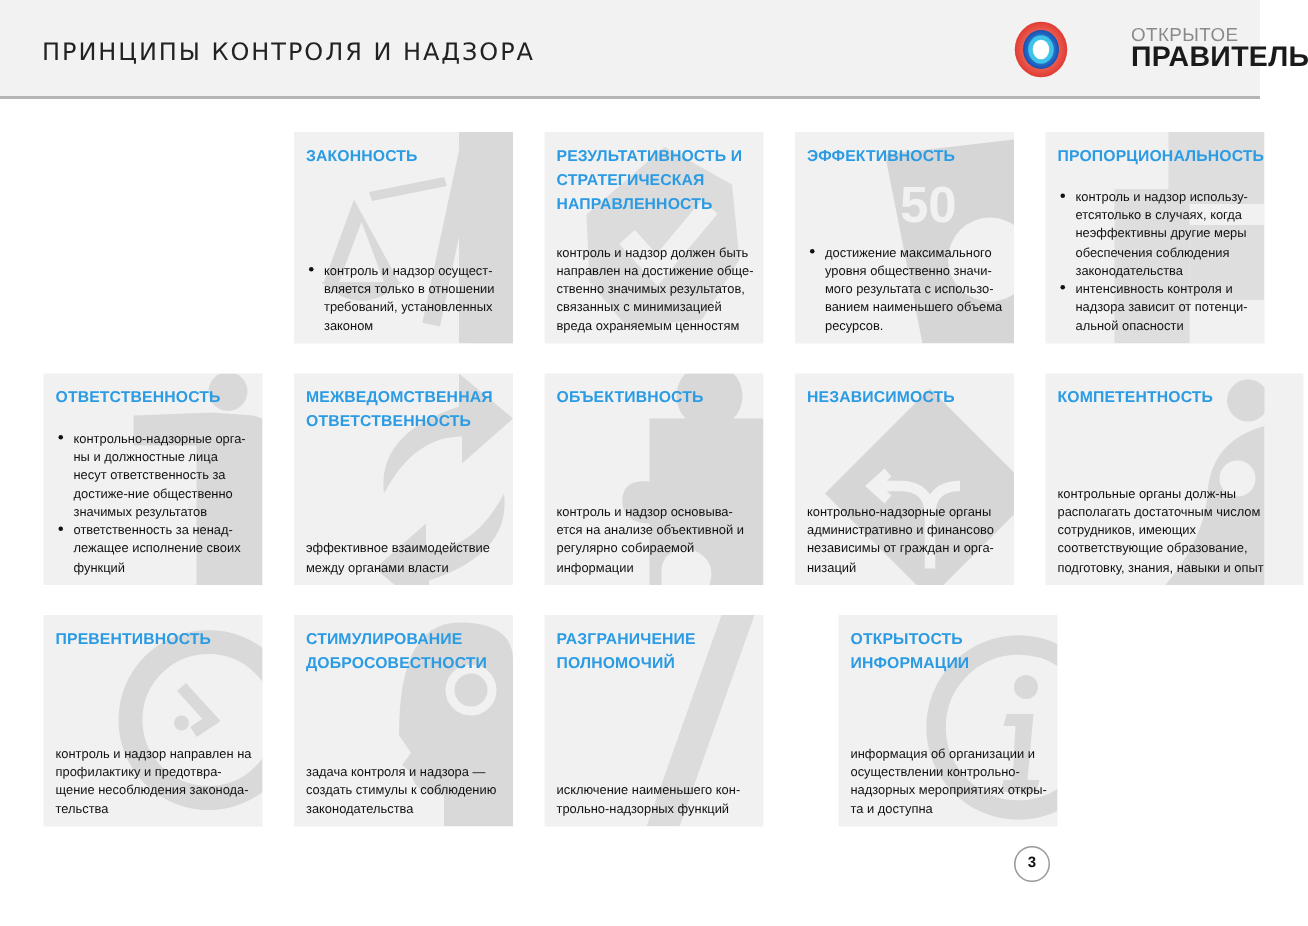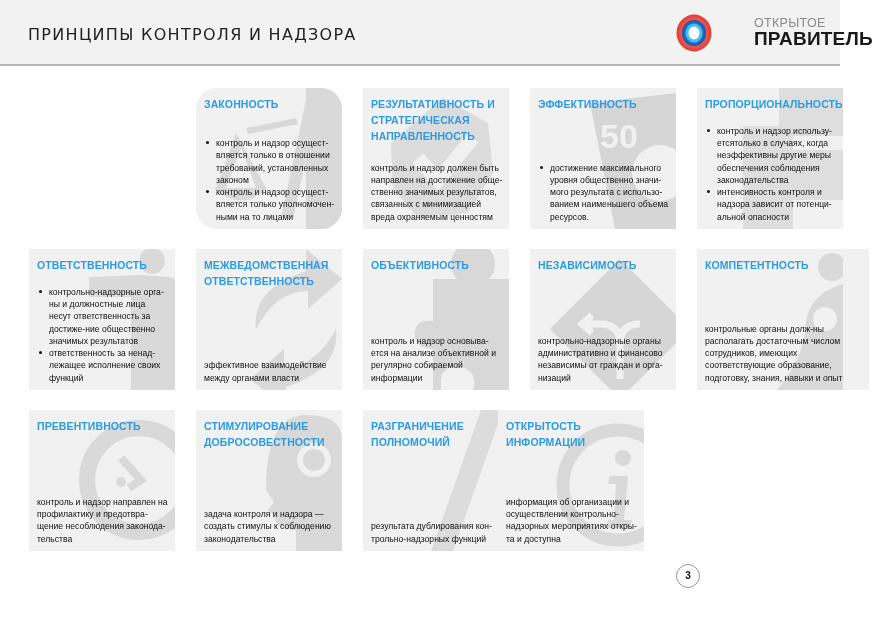--- a/index.html
+++ b/index.html
@@ -72,36 +72,35 @@
       <ellipse cx="18" cy="19" rx="8.5" ry="9.5" fill="#3fc3e8"></ellipse>
       <ellipse cx="18" cy="19" rx="5.5" ry="6.5" fill="#ffffff"></ellipse>
     </svg>
     <div class="logo-text">
       <div class="logo-line1">ОТКРЫТОЕ</div>
       <div class="logo-line2">ПРАВИТЕЛЬСТВО</div>
     </div>
   </div>
 </div>
 
-<div class="card" style="left:196px; top:88px;border-radius:21px;">
+<div class="card" style="left:196px; top:88px;">
   <svg class="bg-icon" viewBox="0 0 146 141">
     <g fill="#d9d9d9">
       <rect x="100" y="0" width="12" height="130" transform="rotate(12 106 60)"></rect>
       <rect x="110" y="0" width="36" height="141"></rect>
       <path d="M50 40 L100 30 L102 36 L52 46 Z"></path>
       <path d="M40 45 L20 100 L30 100 L45 60 L60 100 L70 100 Z"></path>
       <path d="M18 100 Q45 125 72 100 Z"></path>
       <rect x="115" y="120" width="31" height="21"></rect>
     </g>
   </svg>
   <div class="title">Законность</div>
   <div class="body">
     <ul>
       <li>контроль и надзор осущест-вляется только в отношении требований, установленных законом</li>
-      <li>контроль и надзор осущест-вляется только уполномочен-ными на то лицами</li>
     </ul>
   </div>
 </div>
 
 <div class="card" style="left:363px; top:88px;">
   <svg class="bg-icon" viewBox="0 0 146 141">
     <g fill="#dcdcdc">
       <path d="M80 10 L125 35 L130 85 L105 125 L55 130 L30 100 L28 55 Z"></path>
     </g>
     <path d="M55 70 L75 92 L110 50" stroke="#f1f1f1" stroke-width="14" fill="none"></path>
@@ -238,25 +237,25 @@
     <div>задача  контроля и надзора — создать стимулы к  соблюдению законодательства</div>
   </div>
 </div>
 
 <div class="card" style="left:363px; top:410px;">
   <svg class="bg-icon" viewBox="0 0 146 141">
     <path d="M118 0 L140 0 L90 141 L68 141 Z" fill="#dcdcdc"></path>
   </svg>
   <div class="title">Разграничение полномочий</div>
   <div class="body">
-    <div>результата дублирования кон-трольно-надзорных функций</div>
-  </div>
-</div>
-
-<div class="card" style="left:498px; top:410px;">
+    <div>исключение наименьшего кон-трольно-надзорных функций</div>
+  </div>
+</div>
+
+<div class="card" style="left:559px; top:410px;">
   <svg class="bg-icon" viewBox="0 0 146 141">
     <circle cx="120" cy="75" r="55" fill="none" stroke="#d9d9d9" stroke-width="13"></circle>
     <circle cx="125" cy="48" r="8" fill="#d9d9d9"></circle>
     <path d="M112 66 L130 66 L126 110 L134 110 L132 118 L108 118 L110 110 L116 110 L118 74 L110 74 Z" fill="#d9d9d9"></path>
   </svg>
   <div class="title">Открытость информации</div>
   <div class="body">
     <div>информация об организации и осуществлении контрольно-надзорных мероприятиях откры-та и доступна</div>
   </div>
 </div>

